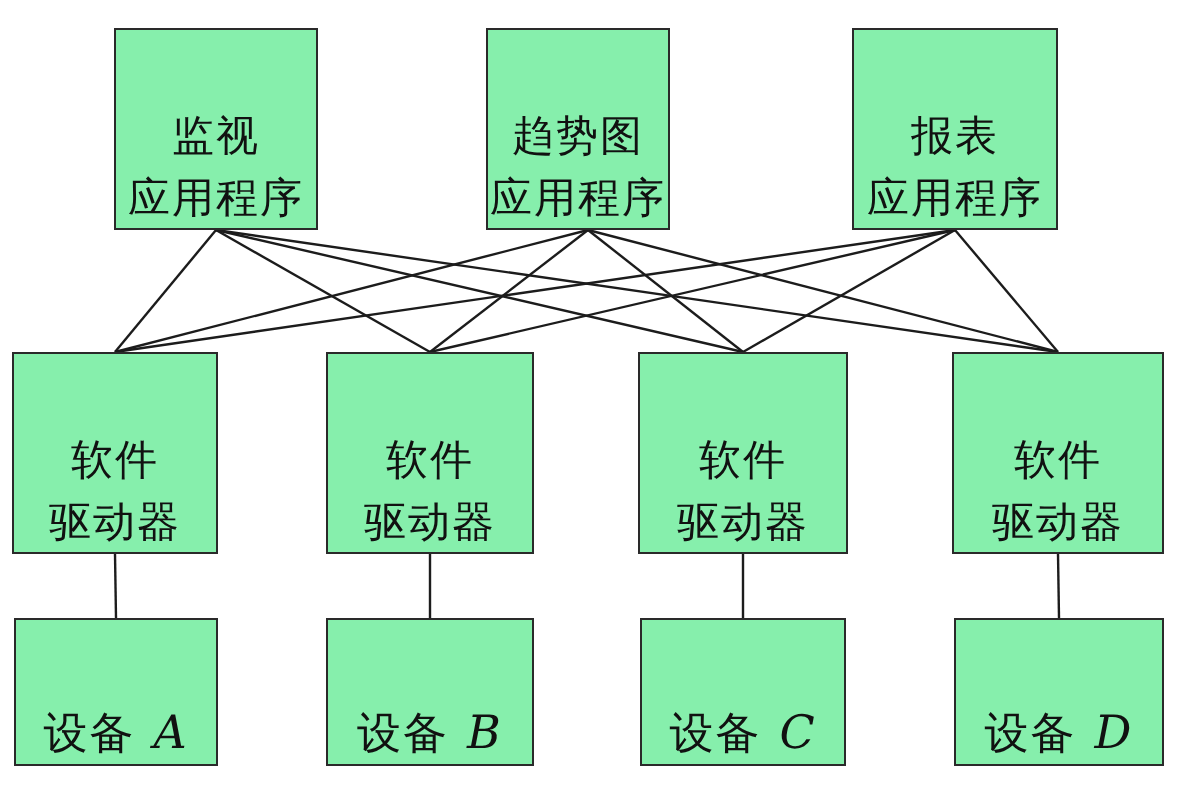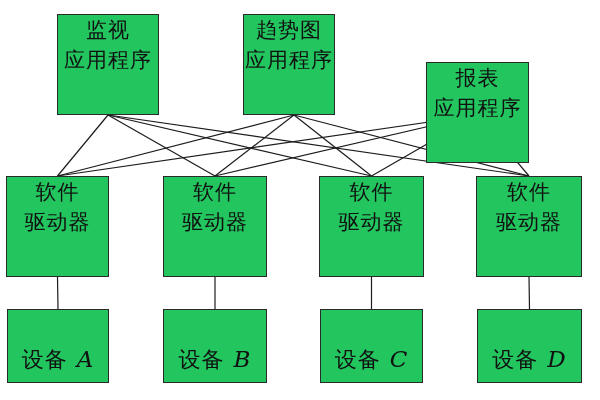--- a/index.html
+++ b/index.html
@@ -19,39 +19,39 @@
     position: absolute;
     left: 0;
     top: 0;
     width: 600px;
     height: 400px;
     z-index: 1;
   }
   .node {
     position: absolute;
     box-sizing: border-box;
-    background: #22c55e;
+    background: #86efac;
     border: 1.5px solid #2a2a2a;
     display: flex;
-    align-items: flex-start;
+    align-items: flex-end;
     justify-content: center;
     z-index: 2;
     color: #111111;
   }
   .node .label {
     white-space: pre-line;
     text-align: center;
     font-size: 21px;
     line-height: 1.45;
     letter-spacing: 1px;
   }
   
   #app1 { left: 57px;  top: 14px; width: 102px; height: 101px; }
   #app2 { left: 243px; top: 14px; width: 92px; height: 101px; }
-  #app3 { left: 426px; top: 14px; width: 103px; height: 101px; margin-top: 48px; }
+  #app3 { left: 426px; top: 14px; width: 103px; height: 101px; }
   
   #drv1 { left: 6px;   top: 176px; width: 103px; height: 101px; }
   #drv2 { left: 163px; top: 176px; width: 104px; height: 101px; }
   #drv3 { left: 319px; top: 176px; width: 105px; height: 101px; }
   #drv4 { left: 476px; top: 176px; width: 106px; height: 101px; }
   
   #dev1 { left: 7px;   top: 309px; width: 102px; height: 74px; }
   #dev2 { left: 163px; top: 309px; width: 104px; height: 74px; }
   #dev3 { left: 320px; top: 309px; width: 103px; height: 74px; }
   #dev4 { left: 477px; top: 309px; width: 105px; height: 74px; }

